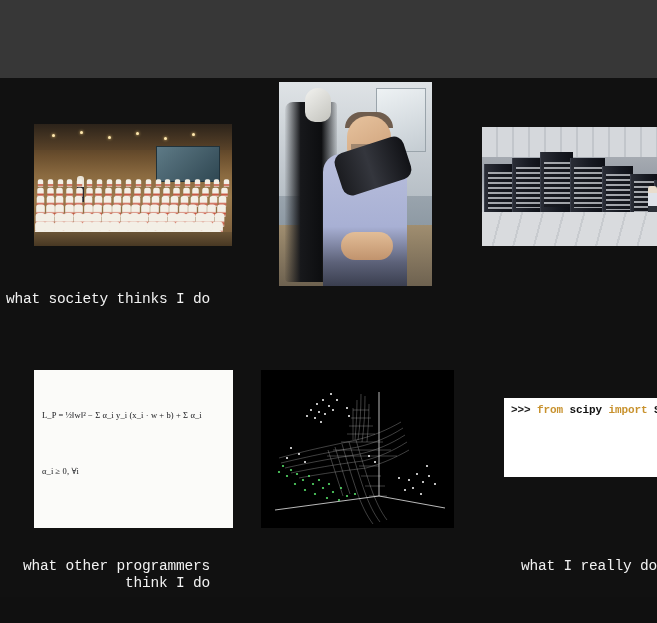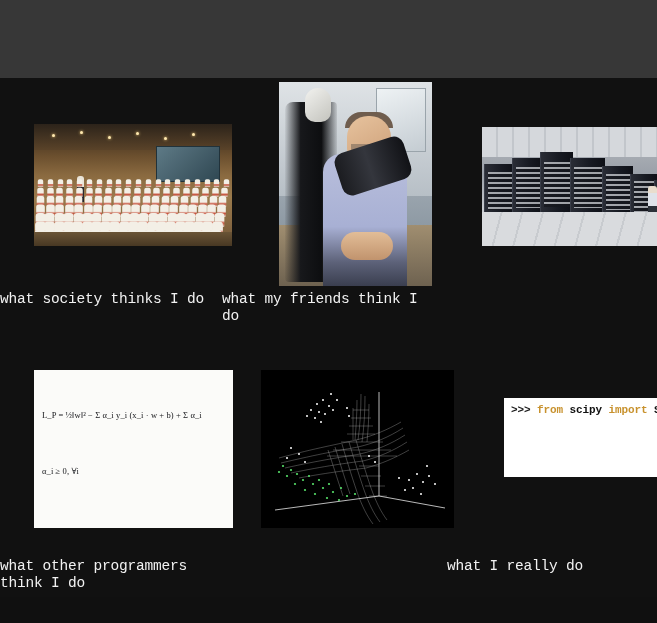--- a/index.html
+++ b/index.html
@@ -45,21 +45,21 @@
     background: #101010;
   }
   .panel {
     position: absolute;
     overflow: hidden;
     background: #000;
     margin-left: 29px;
   }
   .caption {
     position: absolute;
-    text-align: left;
+    text-align: right;
     font-family: "Liberation Mono", "DejaVu Sans Mono", monospace;
     font-size: 14.5px;
     line-height: 17px;
     color: #f2f2f2;
     letter-spacing: -0.2px;
     white-space: pre-line;
   }
 
   
   .p-society {
@@ -412,21 +412,20 @@
     <div class="bench"></div>
     <div class="robot"></div>
     <div class="robot-head"></div>
     <div class="torso"></div>
     <div class="hair"></div>
     <div class="face"></div>
     <div class="beard"></div>
     <div class="robot-arm"></div>
     <div class="hands"></div>
   </div>
-  <div class="caption cap-friends">what my friends think I do</div>
 
   <div class="panel p-parents">
     <div class="ceiling-tiles"></div>
     <div class="rack" style="left:2px;  width:30px; height:60px;">
         <div class="vent"></div>
       </div>
     <div class="rack" style="left:30px; width:30px; height:66px;">
         <div class="vent"></div>
       </div>
     <div class="rack" style="left:58px; width:32px; height:72px;">

